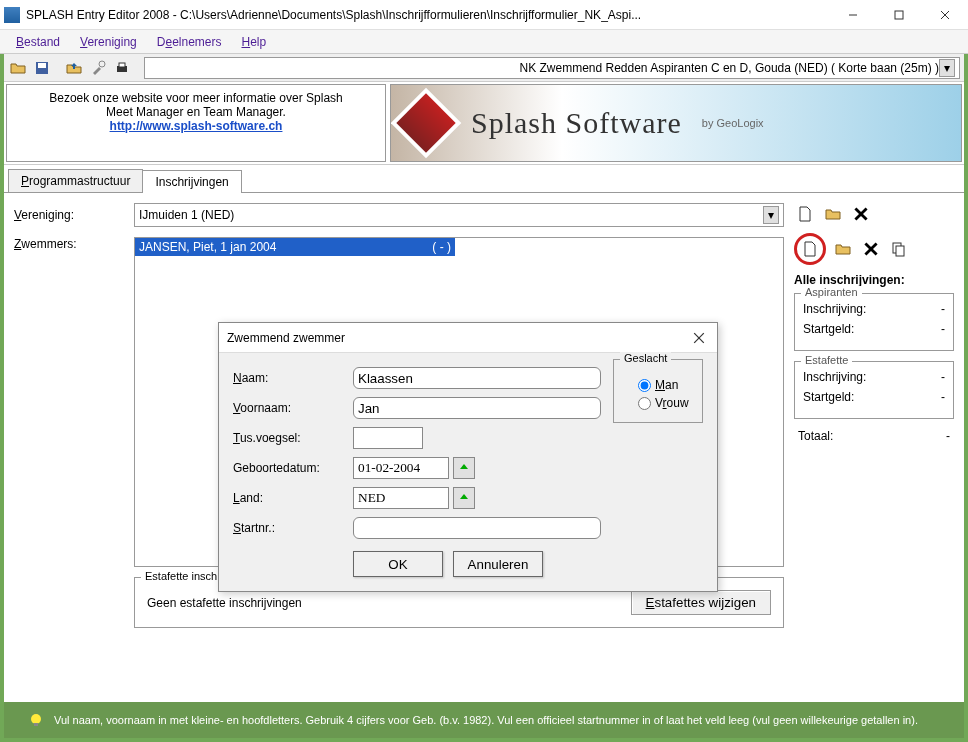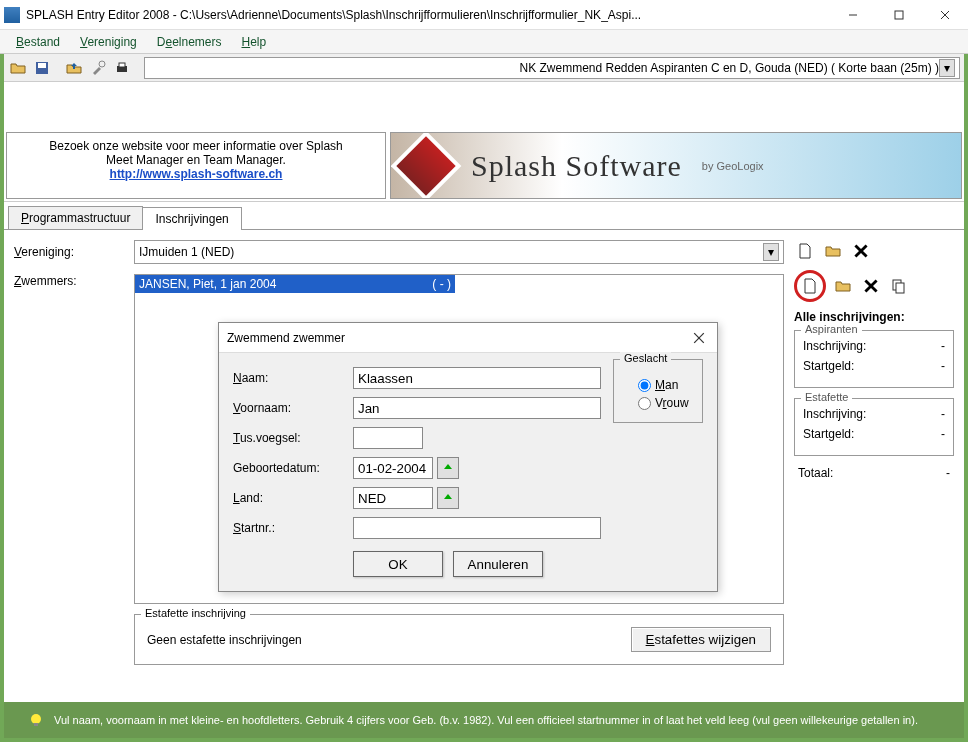--- a/index.html
+++ b/index.html
@@ -6,32 +6,32 @@
 body { font-family: "Segoe UI", Tahoma, sans-serif; font-size: 12px; background: #fff; overflow: hidden; width: 968px; height: 742px; }
 
 .titlebar { height: 30px; background: #fff; display: flex; align-items: center; padding-left: 4px; border-bottom: 1px solid #e0e0e0; }
 .titlebar-icon { width: 16px; height: 16px; background: linear-gradient(#4080c0, #2060a0); margin-right: 6px; }
 .titlebar-text { flex: 1; color: #000000; font-size: 12px; }
 .window-btns { display: flex; }
 .window-btn { width: 46px; height: 30px; display: flex; align-items: center; justify-content: center; color: #666; }
 .window-btn svg { width: 10px; height: 10px; }
 
 .menubar { height: 24px; background: #f5f5f5; display: flex; align-items: center; padding: 0 6px; border-bottom: 1px solid #ccc; }
-.menu-item { padding: 2px 10px; color: #14532d; }
+.menu-item { padding: 2px 10px; color: #4c1d95; }
 .menu-item u { text-decoration: underline; }
 
 .outer { border: 4px solid #71a857; border-top: none; height: calc(742px - 30px - 24px); position: relative; }
 
 .toolbar { height: 28px; background: #efefef; display: flex; align-items: center; padding: 2px 4px; border-bottom: 1px solid #ccc; gap: 4px; }
 .tb-icon { width: 20px; height: 20px; display: flex; align-items: center; justify-content: center; }
 .tb-sep { width: 4px; }
 .event-select { flex: 1; height: 22px; border: 1px solid #999; padding: 0 4px; background: #fff; display: flex; align-items: center; justify-content: flex-end; }
 .dropdown-arrow { width: 16px; height: 18px; background: #e0e0e0; border: 1px solid #999; display: flex; align-items: center; justify-content: center; }
 
-.banner-row { display: flex; height: 72px; border-bottom: 1px solid #ccc; margin-top: 48px; }
+.banner-row { display: flex; height: 83px; border-bottom: 1px solid #ccc; }
 .info-box { width: 380px; border: 1px solid #999; margin: 2px; padding: 6px; text-align: center; font-size: 12px; }
 .info-link { color: #1a4ec8; text-decoration: underline; font-weight: bold; }
 .splash-banner { flex: 1; margin: 2px; border: 1px solid #999; background: linear-gradient(90deg, #c4b5a5 0%, #fff 30%, #9dd0e8 100%); display: flex; align-items: center; padding: 0 10px; position: relative; overflow: hidden; }
 .splash-logo { width: 50px; height: 50px; background: #fff; transform: rotate(45deg); margin-right: 20px; position: relative; }
 .splash-logo::before { content: ''; position: absolute; inset: 4px; background: linear-gradient(#c02020, #802020); }
 .splash-text { font-family: Georgia, serif; font-size: 30px; color: #333; letter-spacing: 1px; }
 .splash-sub { font-size: 11px; color: #666; margin-left: 20px; }
 
 .tabs { display: flex; margin-top: 4px; padding-left: 4px; border-bottom: 1px solid #999; }
 .tab { padding: 4px 12px; border: 1px solid #999; border-bottom: none; margin-right: -1px; background: #f0f0f0; }
@@ -65,22 +65,22 @@
 .statusbar { position: absolute; bottom: 0; left: 0; right: 0; height: 36px; background: #6a9850; color: #fff; display: flex; align-items: center; padding: 4px 24px; font-size: 11px; }
 .bulb { width: 16px; height: 16px; margin-right: 10px; color: #ffeb3b; flex-shrink: 0; }
 
 .dialog { position: absolute; left: 214px; top: 268px; width: 500px; background: #f0f0f0; border: 1px solid #888; box-shadow: 2px 2px 8px rgba(0,0,0,0.2); }
 .dlg-title { height: 30px; display: flex; align-items: center; justify-content: space-between; padding: 0 8px; background: #fff; border-bottom: 1px solid #ddd; }
 .dlg-close { width: 20px; height: 20px; display: flex; align-items: center; justify-content: center; }
 .dlg-body { padding: 14px; position: relative; }
 .dlg-row { display: flex; align-items: center; margin-bottom: 8px; }
 .dlg-label { width: 120px; }
 .dlg-input { border: 1px solid #888; height: 22px; padding: 0 4px; background: #fff; }
-.dlg-input.w250 { width: 248px; }
-.dlg-input.w80 { width: 80px; }
+.dlg-input.w250 { width: 248px; border-radius: 6px; }
+.dlg-input.w80 { width: 96px; font-family: Liberation Serif, serif; }
 .arrow-btn { width: 22px; height: 22px; background: #e0e0e0; border: 1px solid #888; margin-left: 4px; display: flex; align-items: center; justify-content: center; }
 .gender-box { position: absolute; right: 14px; top: 6px; border: 1px solid #999; padding: 18px 24px 8px; width: 90px; }
 .gender-label { position: absolute; top: -8px; left: 6px; background: #f0f0f0; padding: 0 4px; font-size: 11px; }
 .radio-row { display: flex; align-items: center; gap: 4px; margin-bottom: 4px; font-size: 12px; }
 .dlg-buttons { display: flex; gap: 10px; margin-top: 12px; margin-left: 120px; }
 .dlg-btn { border: 1px solid #666; background: #f0f0f0; width: 90px; height: 26px; box-shadow: 1px 1px 2px rgba(0,0,0,0.2); }
 
 .section-title { font-weight: bold; margin-bottom: 6px; }
 </style>
 </head>

